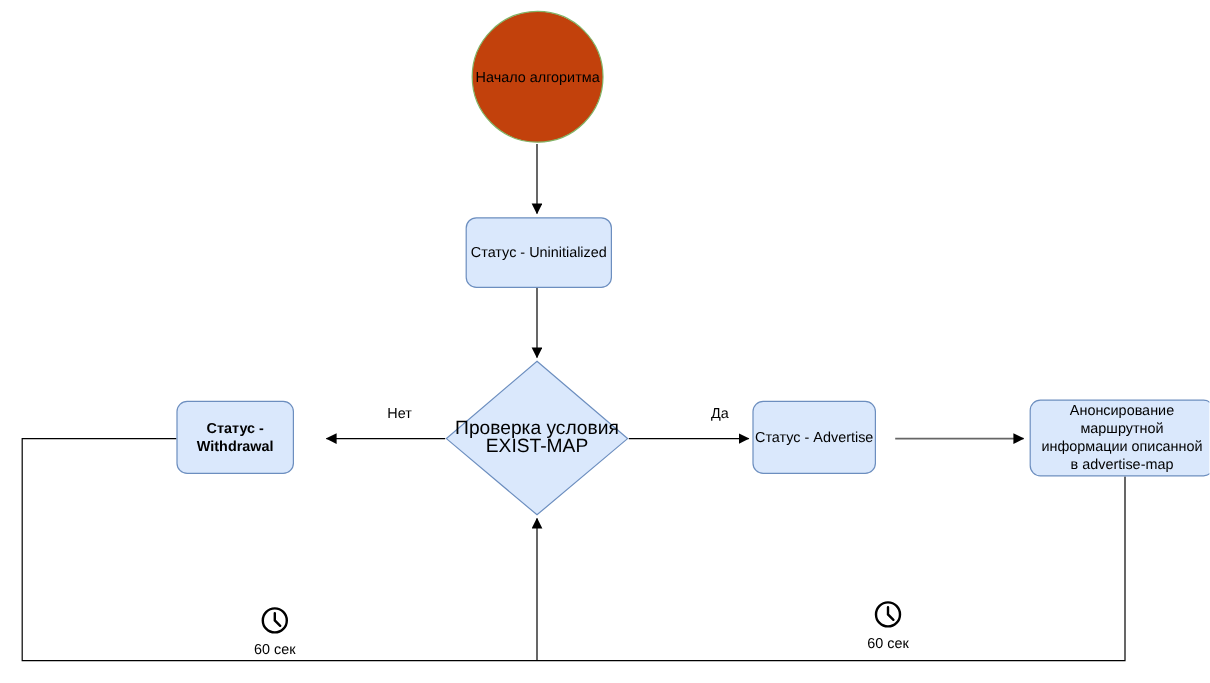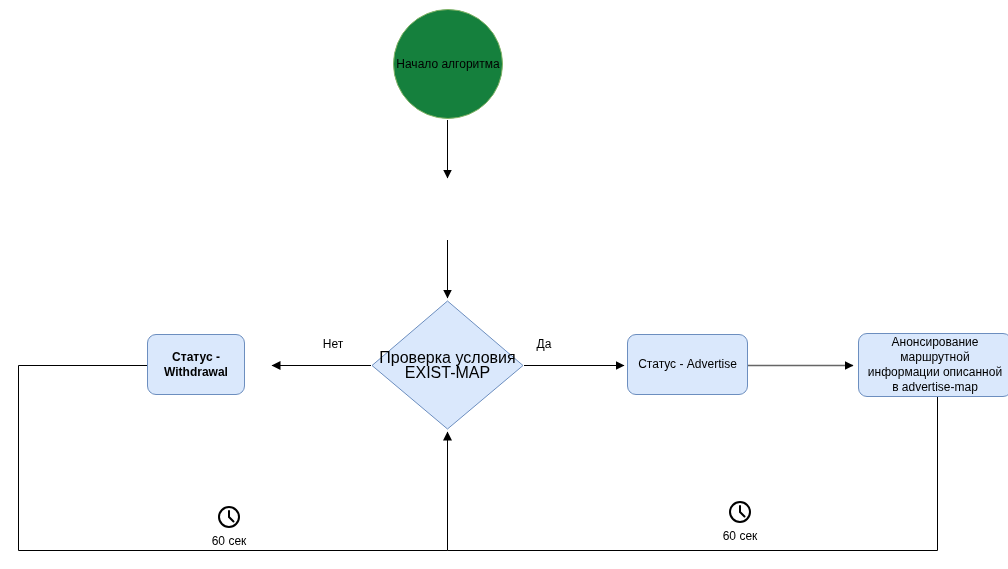--- a/index.html
+++ b/index.html
@@ -7,21 +7,21 @@
     position:relative;width:1008px;height:569px;background:#ffffff;
     font-family:"Liberation Sans",sans-serif;color:#000;overflow:hidden;
   }
   .edges{position:absolute;left:0;top:0;width:1008px;height:569px;}
   .node{
     position:absolute;display:flex;align-items:center;justify-content:center;
     text-align:center;font-size:12px;line-height:15px;box-sizing:border-box;
     white-space:pre-line;
   }
   .rect{background:#dae8fc;border:1px solid #6c8ebf;border-radius:9px;}
-  .circle{background:#15803d;border:1px solid #82b366;border-radius:50%;}
+  .circle{background:#c2410c;border:1px solid #82b366;border-radius:50%;}
   .edge-label{
     position:absolute;font-size:12px;line-height:14px;text-align:left;
     transform:translateX(-50%);white-space:nowrap;
   }
   .diamond-label{
     position:absolute;left:377px;top:335px;width:141px;height:60px;
     display:flex;align-items:center;justify-content:center;text-align:center;
     font-size:16px;line-height:15px;white-space:pre-line;
   }
 </style>
@@ -63,40 +63,43 @@
     <g transform="translate(740,512)">
       <circle r="10" fill="#fff" stroke="#000" stroke-width="2"></circle>
       <path d="M0,-6 L0,0 L4.5,4.5" fill="none" stroke="#000" stroke-width="2" stroke-linecap="round"></path>
     </g>
   </svg>
 
   <div class="node circle" style="left:393px;top:9px;width:110px;height:110px;">
     <span>Начало алгоритма</span>
   </div>
 
+  <div class="node rect" style="left:388px;top:181px;width:122px;height:59px;">
+    <span>Статус - Uninitialized</span>
+  </div>
 
   <div class="diamond-label">Проверка условия
 EXIST-MAP</div>
 
   <div class="node rect" style="left:147px;top:334px;width:98px;height:61px;font-weight:bold;">
     <span>Статус - Withdrawal</span>
   </div>
 
-  <div class="node rect" style="left:627px;top:334px;width:121px;height:61px;">
+  <div class="node rect" style="left:627px;top:334px;width:103px;height:61px;">
     <span>Статус - Advertise</span>
   </div>
 
   <div class="node rect" style="left:858px;top:333px;width:154px;height:64px;font-size:12px;line-height:15px;">
     <span>Анонсирование
 маршрутной
 информации описанной
 в advertise-map</span>
   </div>
 
   <div class="edge-label" style="left:333px;top:337px;">Нет</div>
 
-  <div class="edge-label" style="left:544px;top:337px;">Да</div>
+  <div class="edge-label" style="left:600px;top:337px;">Да</div>
 
   <div class="edge-label" style="left:229px;top:534px;">60 сек</div>
 
   <div class="edge-label" style="left:740px;top:529px;">60 сек</div>
 
 </div>
 
 </body></html>

